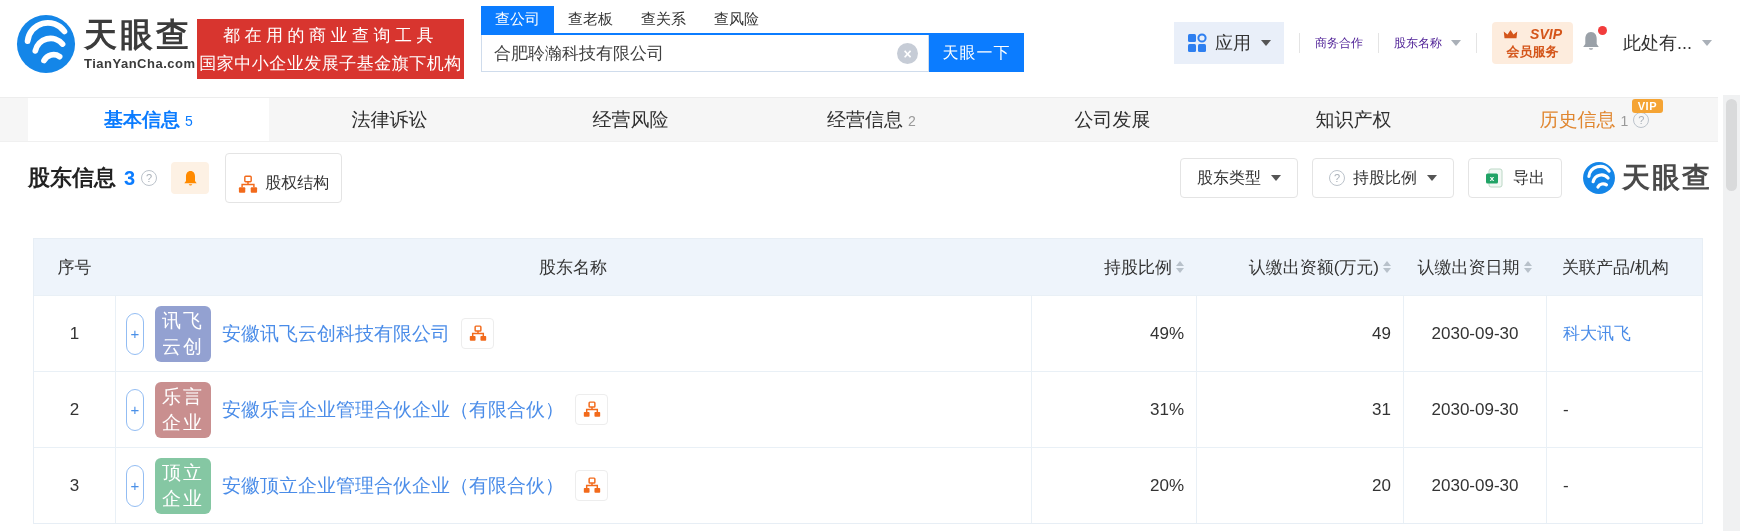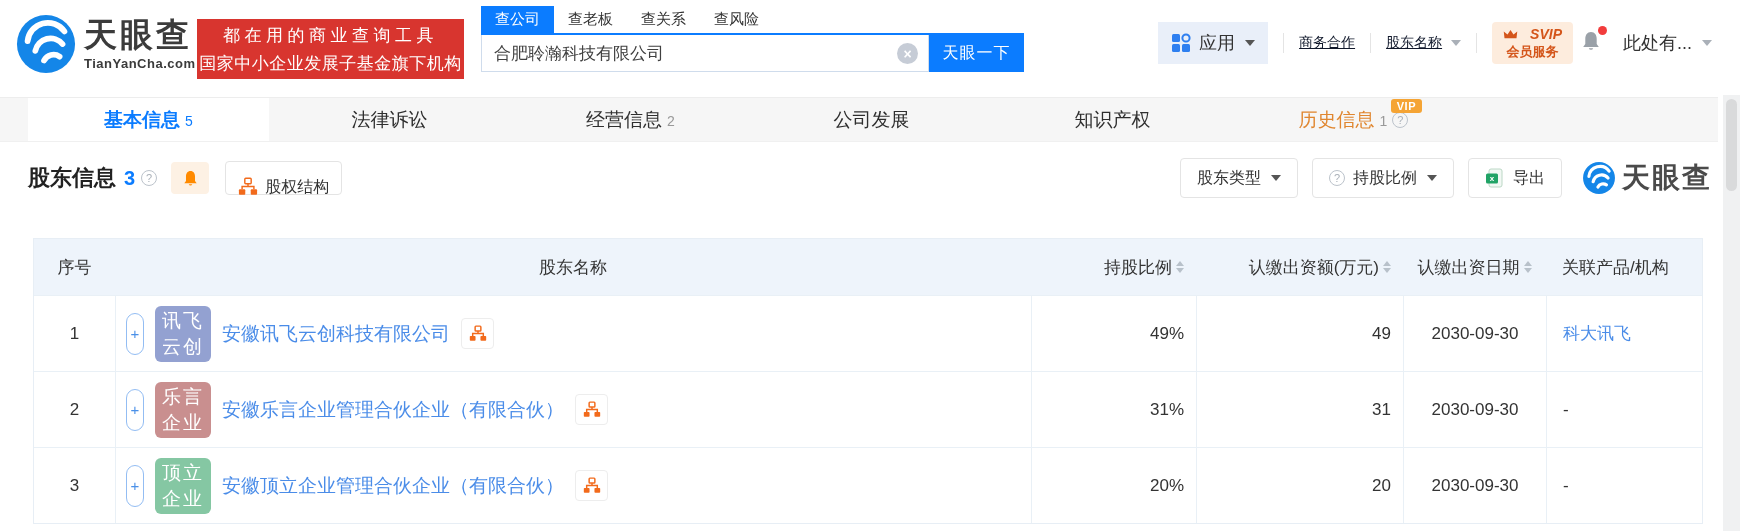--- a/index.html
+++ b/index.html
@@ -38,21 +38,21 @@
   .search-btn { width:95px; height:37px; background:#0b7cff; color:#fff; font-size:16px;
     display:flex; align-items:center; justify-content:center; cursor:pointer; letter-spacing:1px; }
 
   .right-nav { position:absolute; right:28px; top:22px; display:flex; align-items:center; }
   .app-btn { background:#e9eff9; padding:9px 13px; display:flex; align-items:center; gap:8px;
     font-size:18px; color:#333; cursor:pointer; }
   .caret { width:0; height:0; border-left:5px solid transparent; border-right:5px solid transparent;
     border-top:6px solid #555; margin-left:2px; }
   .caret.light { border-top-color:#aab0b8; }
   .nav-div { width:1px; height:20px; background:#e4e4e4; margin:0 15px; }
-  .nav-link { font-size:14px; color:#0f172a; cursor:pointer; display:flex; align-items:center; gap:7px;text-decoration:underline; }
+  .nav-link { font-size:12px; color:#4c1d95; cursor:pointer; display:flex; align-items:center; gap:7px; }
   .svip { background:#fdecdd; border-radius:4px; padding:4px 11px; display:flex; flex-direction:column;
     align-items:center; cursor:pointer; line-height:1.25; }
   .svip-l1 { display:flex; align-items:center; gap:12px; color:#d4551a; font-size:14px; font-weight:bold; font-style:italic; }
   .svip-l2 { color:#d4551a; font-size:13px; font-weight:bold; }
   .bell-wrap { position:relative; margin:0 6px; cursor:pointer; }
   .red-dot { position:absolute; top:-3px; right:-4px; width:9px; height:9px; border-radius:50%; background:#f23c3c; }
   .user-menu { display:flex; align-items:center; gap:8px; font-size:18px; color:#333; cursor:pointer; margin-left:14px; }
 
   
   .tabbar { position:absolute; top:97px; left:0; width:1718px; height:45px; background:#f6f6f6;
@@ -69,22 +69,22 @@
     color:#a9b0b8; font-size:11px; display:inline-flex; align-items:center; justify-content:center;
     flex:none; font-style:normal; font-weight:normal; }
 
   
   .section-row { position:absolute; top:154px; left:28px; width:1684px; height:48px;
     display:flex; align-items:center; }
   .sec-title { font-size:22px; font-weight:bold; color:#222; }
   .sec-count { font-size:20px; font-weight:bold; color:#0b7cff; margin:0 6px 0 8px; }
   .bell-btn { width:38px; height:32px; background:#fdf1e4; border-radius:4px; margin-left:14px;
     display:flex; align-items:center; justify-content:center; cursor:pointer; }
-  .equity-btn { margin-left:16px; height:34px; border:1px solid #e4e4e4; border-radius:4px;
-    padding:15px 12px; display:flex; align-items:flex-start; gap:7px; font-size:16px; color:#333;
+  .equity-btn { margin-left:16px; height:50px; border:1px solid #e4e4e4; border-radius:4px;
+    padding:8px 12px; display:flex; align-items:flex-end; gap:7px; font-size:16px; color:#333;
     background:#fff; cursor:pointer; }
   .spacer { flex:1; }
   .filter-btn { height:40px; border:1px solid #e4e4e4; border-radius:4px; background:#fff;
     padding:0 16px; display:flex; align-items:center; gap:8px; font-size:16px; color:#333;
     cursor:pointer; margin-left:14px; }
   .wm-logo { display:flex; align-items:center; gap:6px; margin-left:20px; }
   .wm-title { font-size:28px; font-weight:bold; color:#4a4a4a; letter-spacing:2px; }
 
   
   .table { position:absolute; top:238px; left:33px; width:1670px; border:1px solid #e7eef5; }
@@ -206,20 +206,23 @@
 
   <div class="tabbar">
     <div class="tab active">
       <span>基本信息</span>
       <span class="count">5</span>
     </div>
     <div class="tab">
       <span>法律诉讼</span>
     </div>
     <div class="tab">
+      <span>经营风险</span>
+    </div>
+    <div class="tab">
       <span>经营信息</span>
       <span class="count">2</span>
     </div>
     <div class="tab">
       <span>公司发展</span>
     </div>
     <div class="tab">
       <span>知识产权</span>
     </div>
     <div class="tab history">

